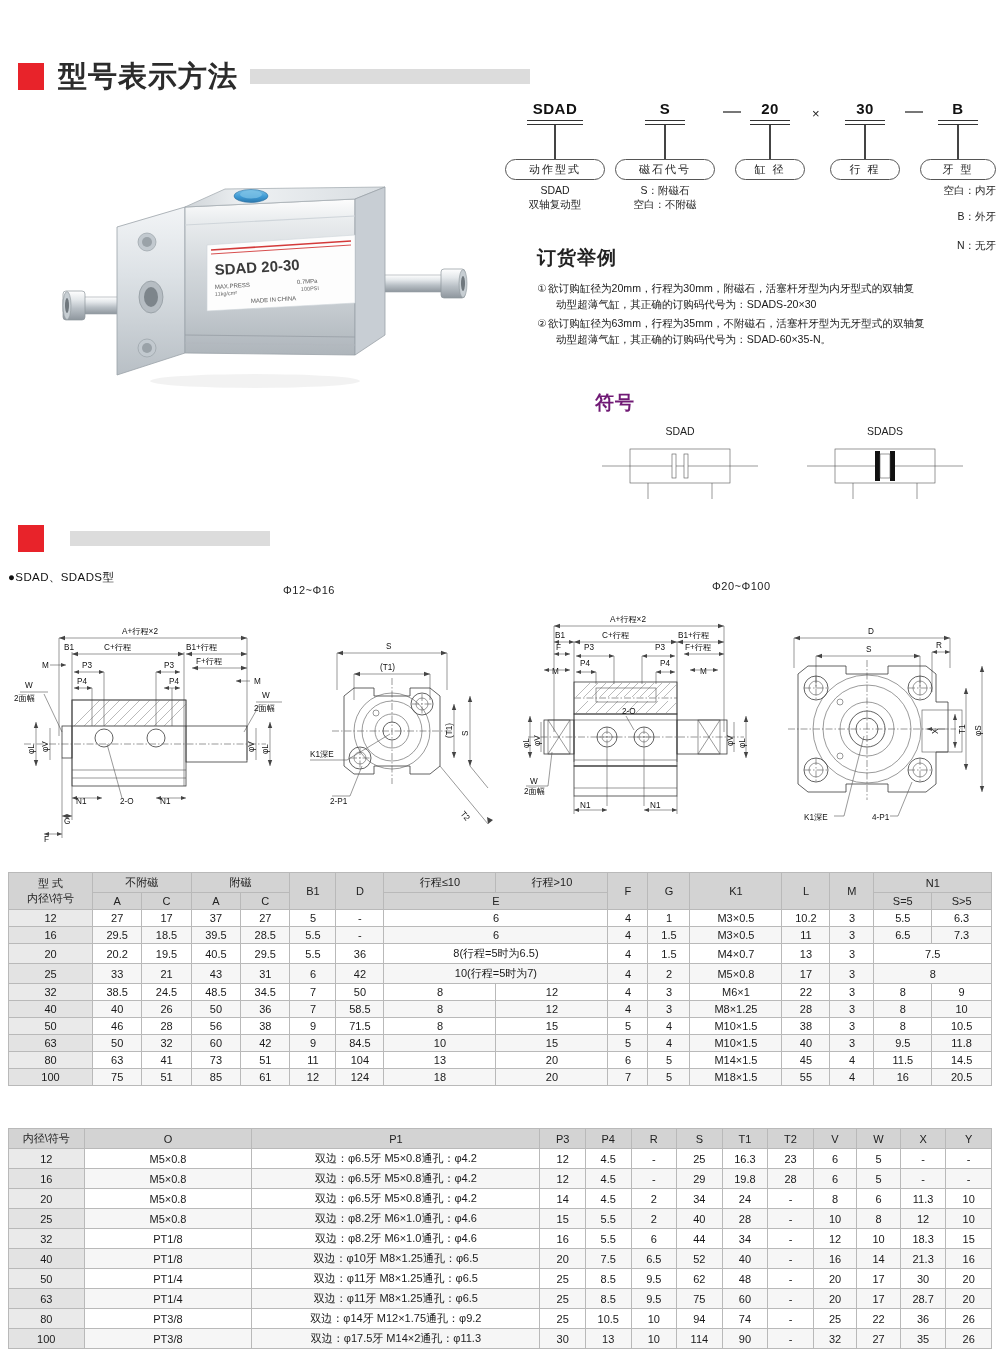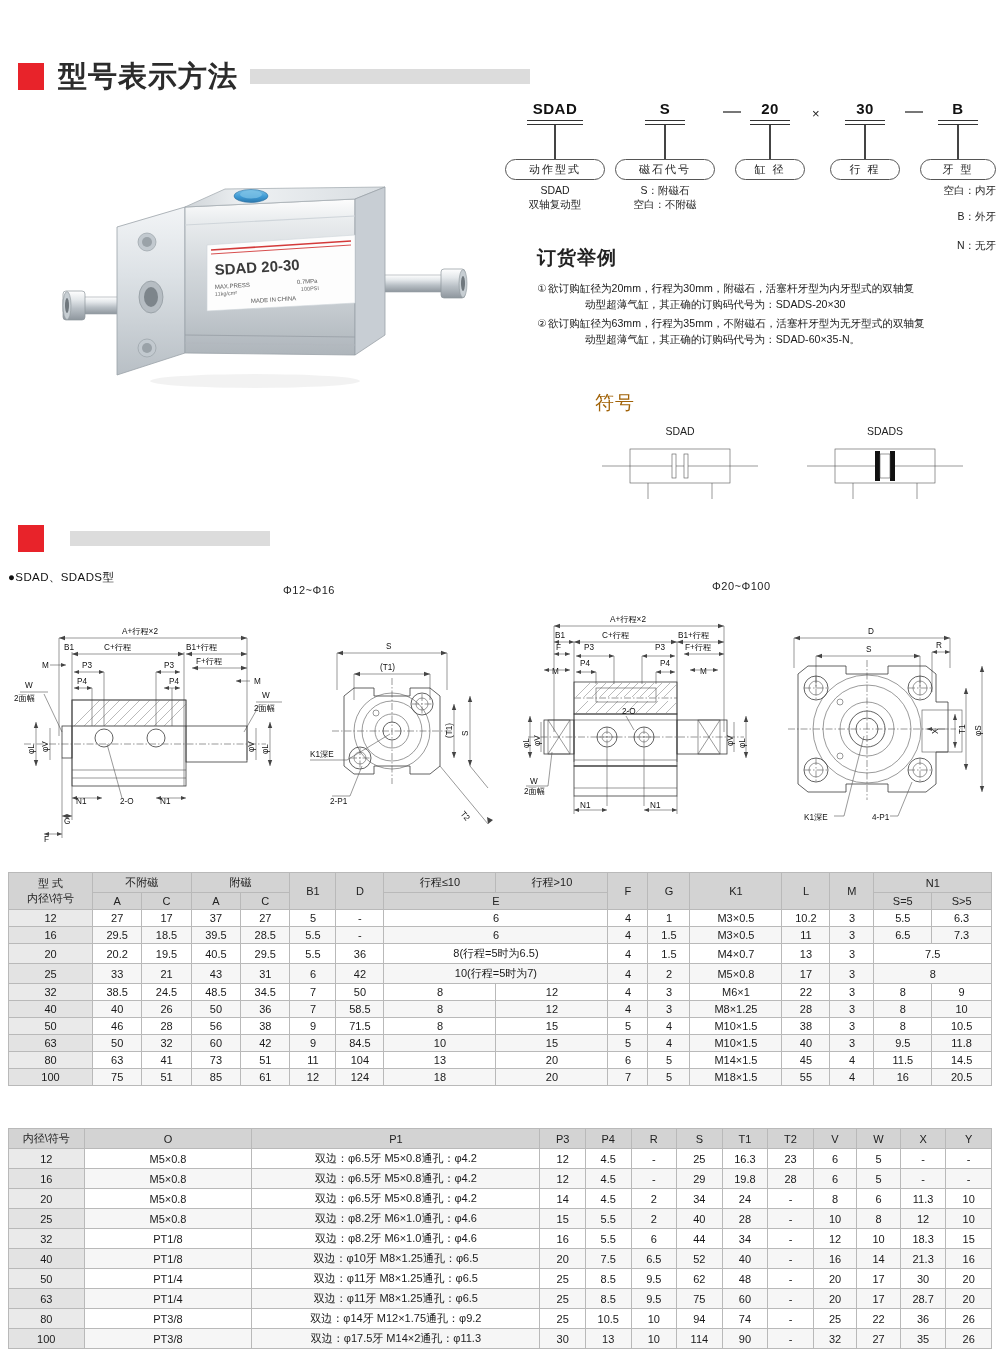--- a/index.html
+++ b/index.html
@@ -35,24 +35,24 @@
   .mc-note { font-size:10.5px; color:#222; line-height:1.35; margin-top:3px; white-space:nowrap; }
   .mc-dash { position:absolute; width:18px; height:1.6px; background:#777; }
   .mc-times { position:absolute; font-size:13px; color:#222; }
 
   
   #order-block { position:absolute; left:537px; top:245px; width:440px; }
   #order-title { font-size:19px; font-weight:bold; color:#222; letter-spacing:1px; margin-bottom:9px; }
   .order-item { font-size:10.6px; line-height:1.55; color:#1a1a1a; margin-bottom:2px; display:flex; }
   .order-num { width:11px; flex:0 0 11px; }
   .order-txt { flex:1; }
-  .order-txt .ind { display:block; padding-left:8px;margin-left:29px; }
+  .order-txt .ind { display:block; padding-left:8px; }
 
   
-  #symbol-title { position:absolute; left:595px; top:390px; font-size:19px; font-weight:normal; letter-spacing:1px; color:#a16207; }
+  #symbol-title { position:absolute; left:595px; top:390px; font-size:19px; font-weight:bold; letter-spacing:1px; color:#701a75; }
   .sym-box { position:absolute; text-align:center; }
   .sym-label { font-size:10.5px; color:#222; margin-bottom:4px; }
 
   
   #product-photo { position:absolute; left:55px; top:185px; width:420px; height:250px; }
 
   
   .dwg-cap { position:absolute; font-size:11px; color:#222; letter-spacing:.5px; }
   #model-list { position:absolute; left:8px; top:570px; font-size:11.5px; color:#111; letter-spacing:.4px; }
 

